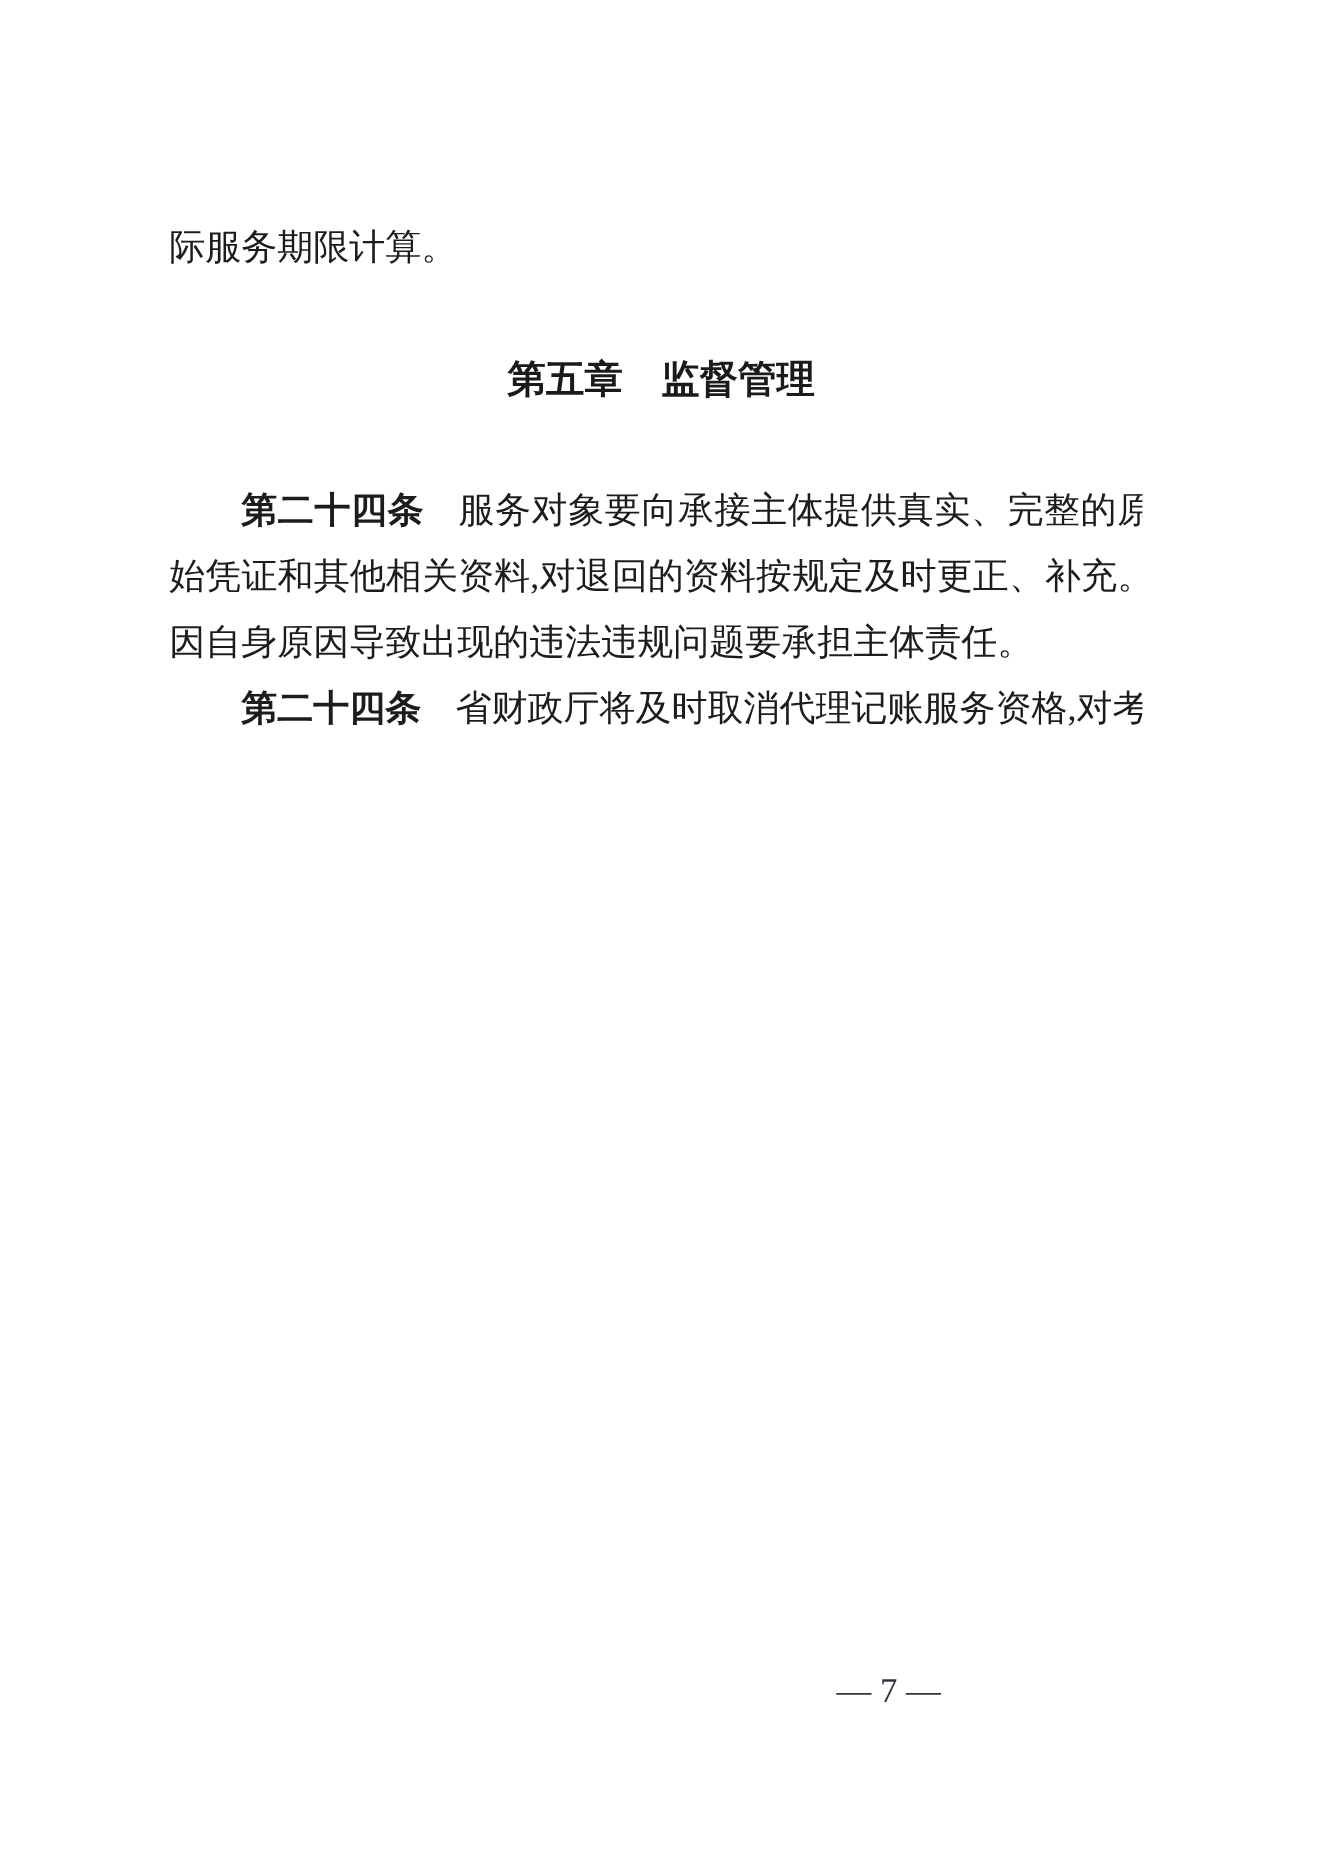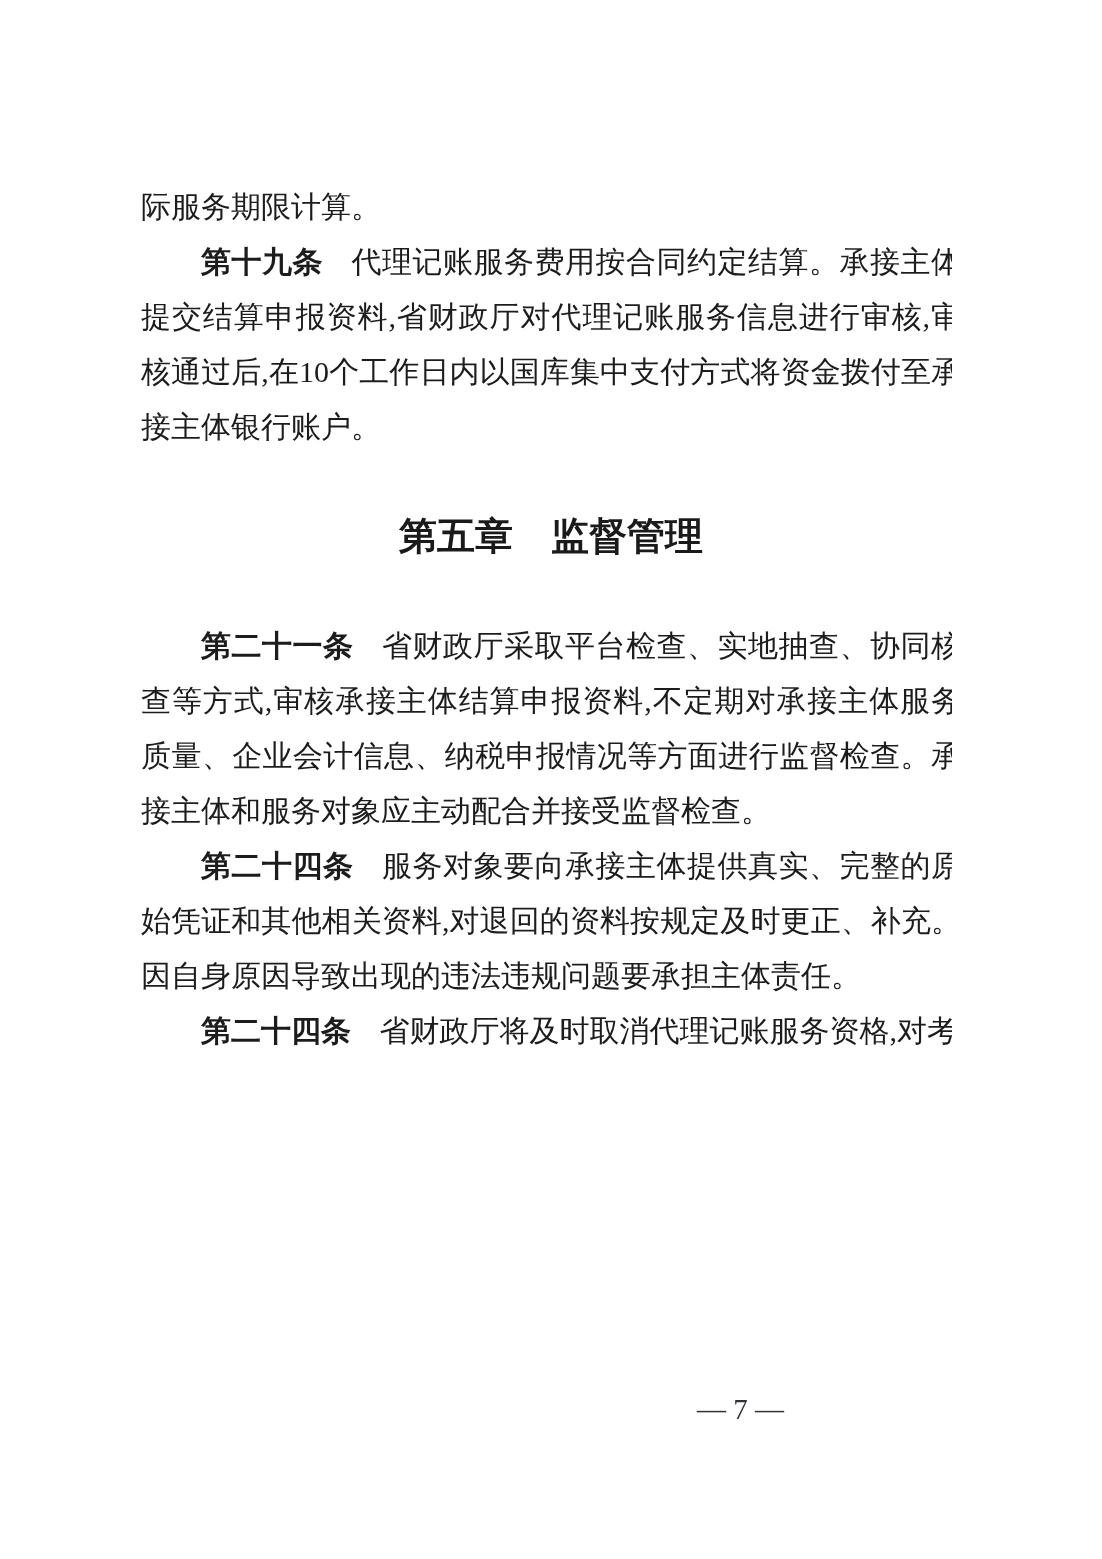--- a/index.html
+++ b/index.html
@@ -38,21 +38,21 @@
   .article-label {
     font-weight: bold;
     font-family: "Liberation Sans", "DejaVu Sans", sans-serif;
     margin-right: 0.95em;
   }
   h2.chapter {
     margin: 54px 0;
     padding: 0;
     text-align: center;
     text-indent: 0;
-    font-size: 38px;
+    font-size: 32px;
     line-height: 56px;
     font-weight: bold;
     font-family: "Liberation Sans", "DejaVu Sans", sans-serif;
     color: #1a1a1a;
   }
   .chapter-label {
     margin-right: 1em;
   }
   .footer {
     position: absolute;
@@ -64,26 +64,24 @@
   }
 </style>
 </head>
 <body>
 
 <div class="page">
   <main class="content">
 
     <p class="para continuation">际服务期限计算。</p>
 
-    <p class="para article"><span class="article-label">第十九条</span><span class="article-text">代理记账服务费用按合同约定结算。承接主体提交结算申报资料,省财政厅对代理记账服务信息进行审核,审核通过后,在10个工作日内以国库集中支付方式将资金拨付至承接主体银行账户。</span></p>
 
 
     <h2 class="chapter"><span class="chapter-label">第五章</span><span class="chapter-title">监督管理</span></h2>
 
-    <p class="para article"><span class="article-label">第二十一条</span><span class="article-text">省财政厅采取平台检查、实地抽查、协同核查等方式,审核承接主体结算申报资料,不定期对承接主体服务质量、企业会计信息、纳税申报情况等方面进行监督检查。承接主体和服务对象应主动配合并接受监督检查。</span></p>
 
 
     <p class="para article"><span class="article-label">第二十四条</span><span class="article-text">服务对象要向承接主体提供真实、完整的原始凭证和其他相关资料,对退回的资料按规定及时更正、补充。因自身原因导致出现的违法违规问题要承担主体责任。</span></p>
 
     <p class="para article"><span class="article-label">第二十四条</span><span class="article-text">省财政厅将及时取消代理记账服务资格,对考</span></p>
 
   </main>
 
   <footer class="footer">
     <span class="page-number">— 7 —</span>

